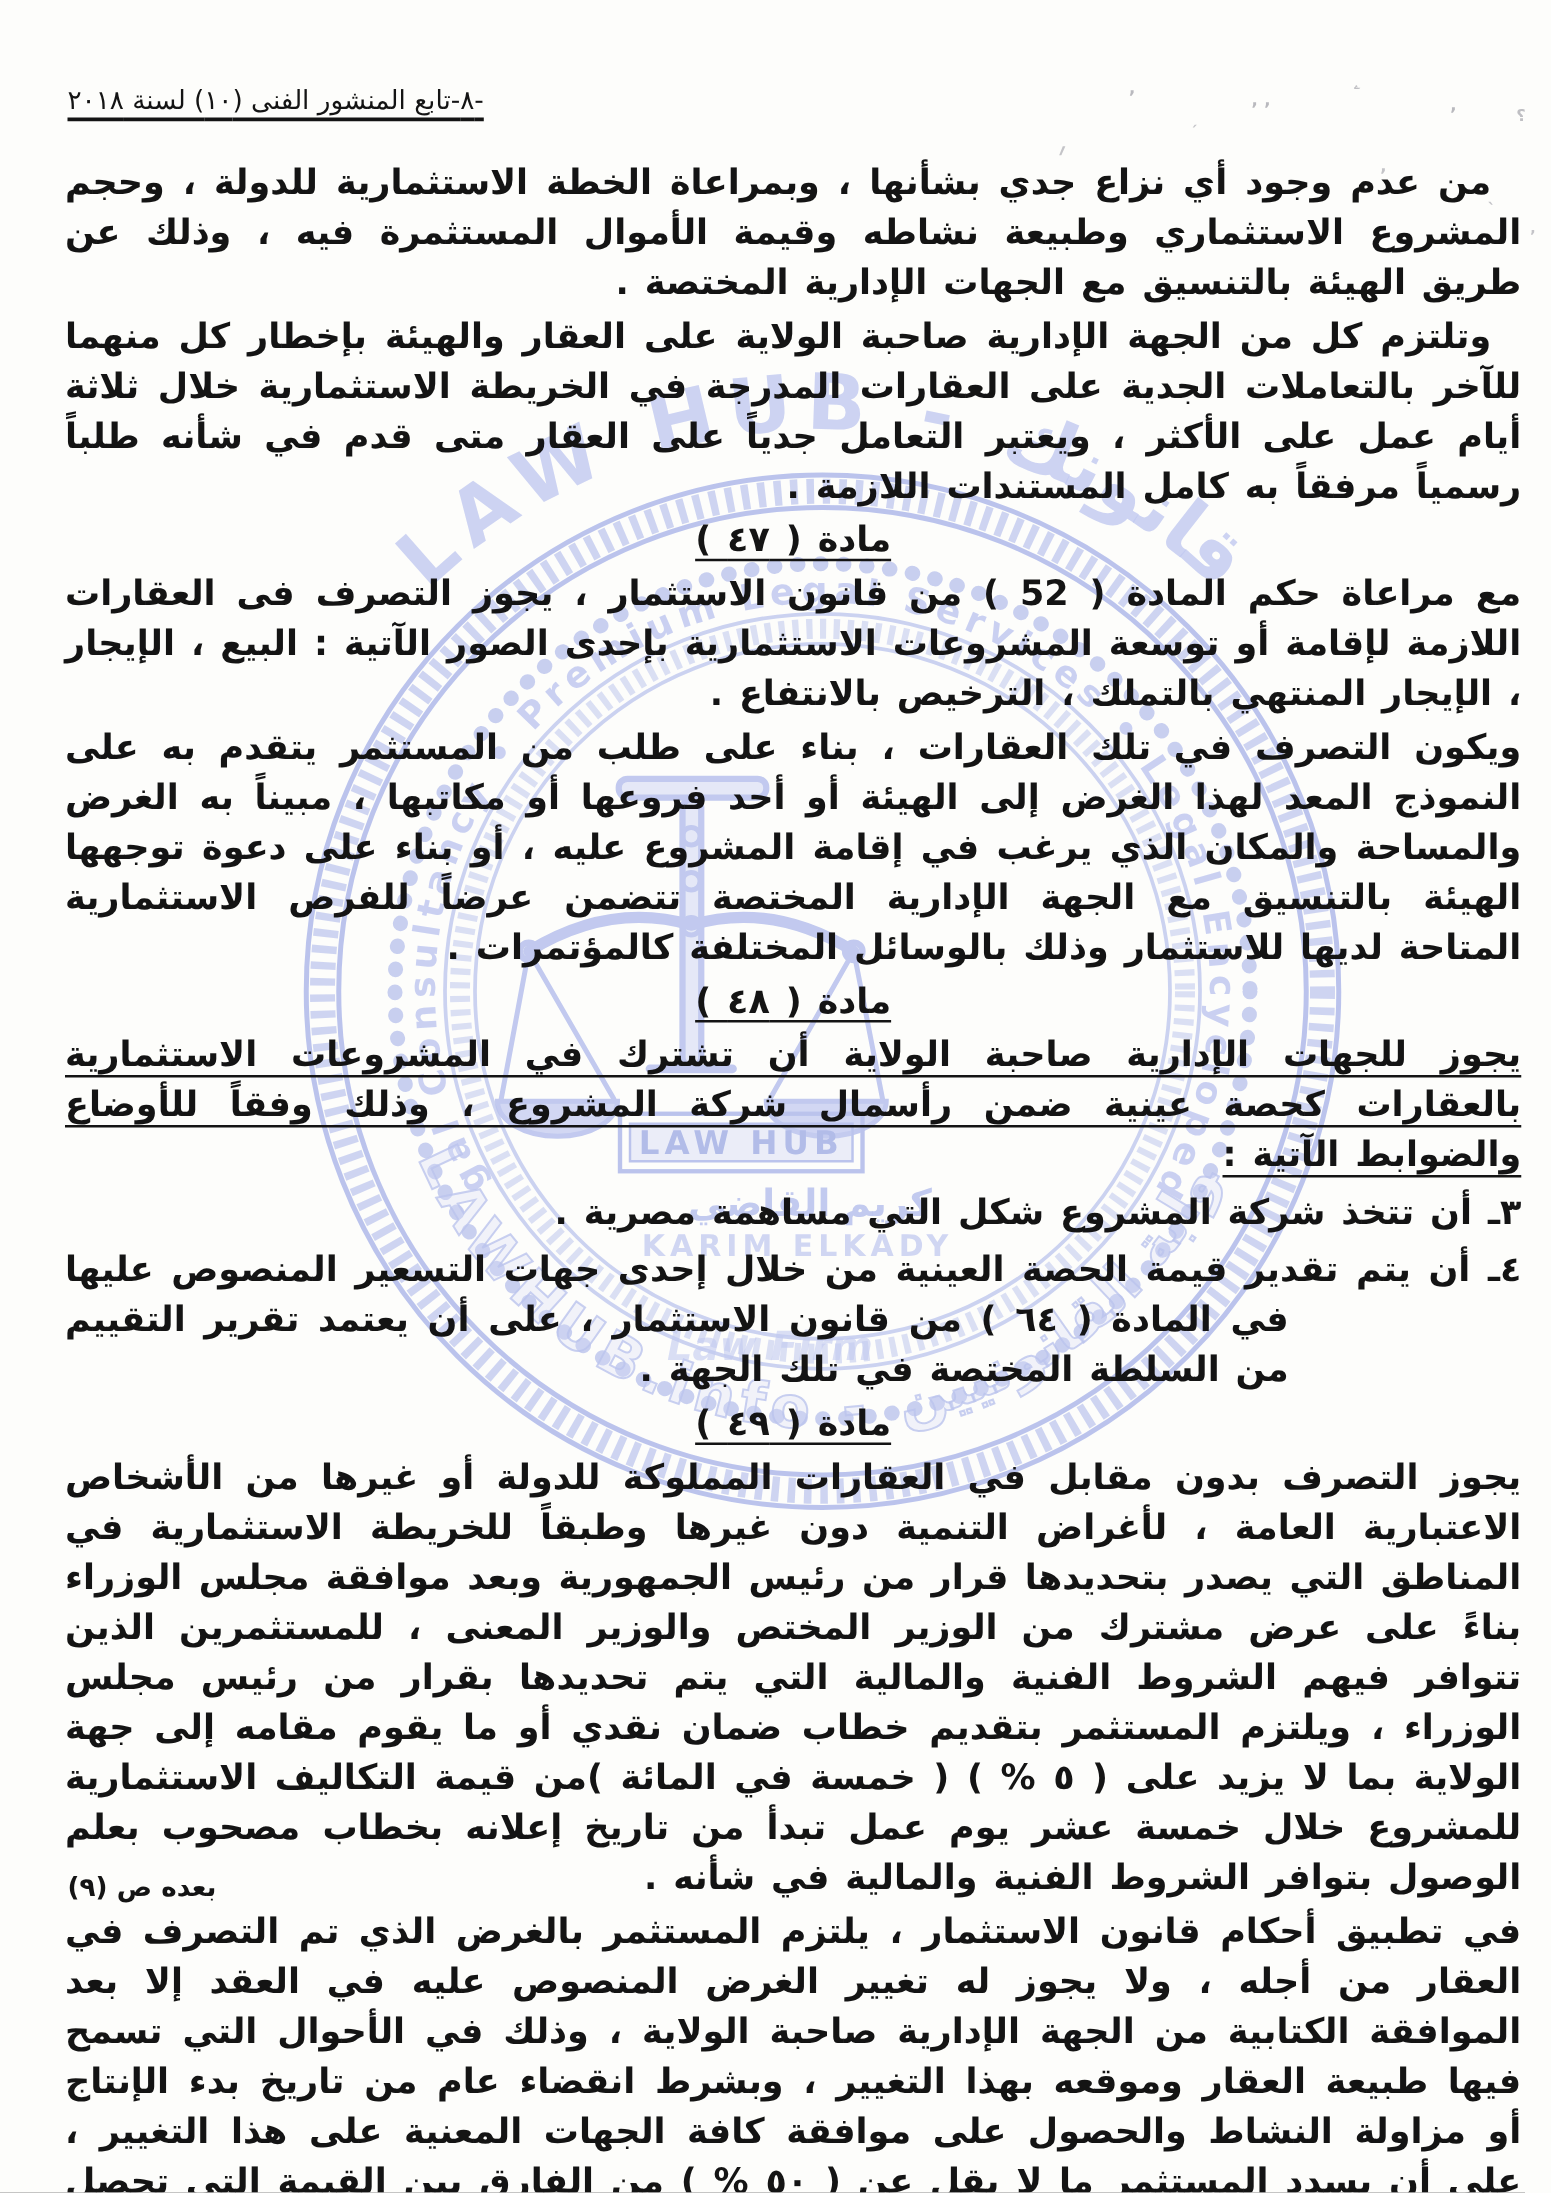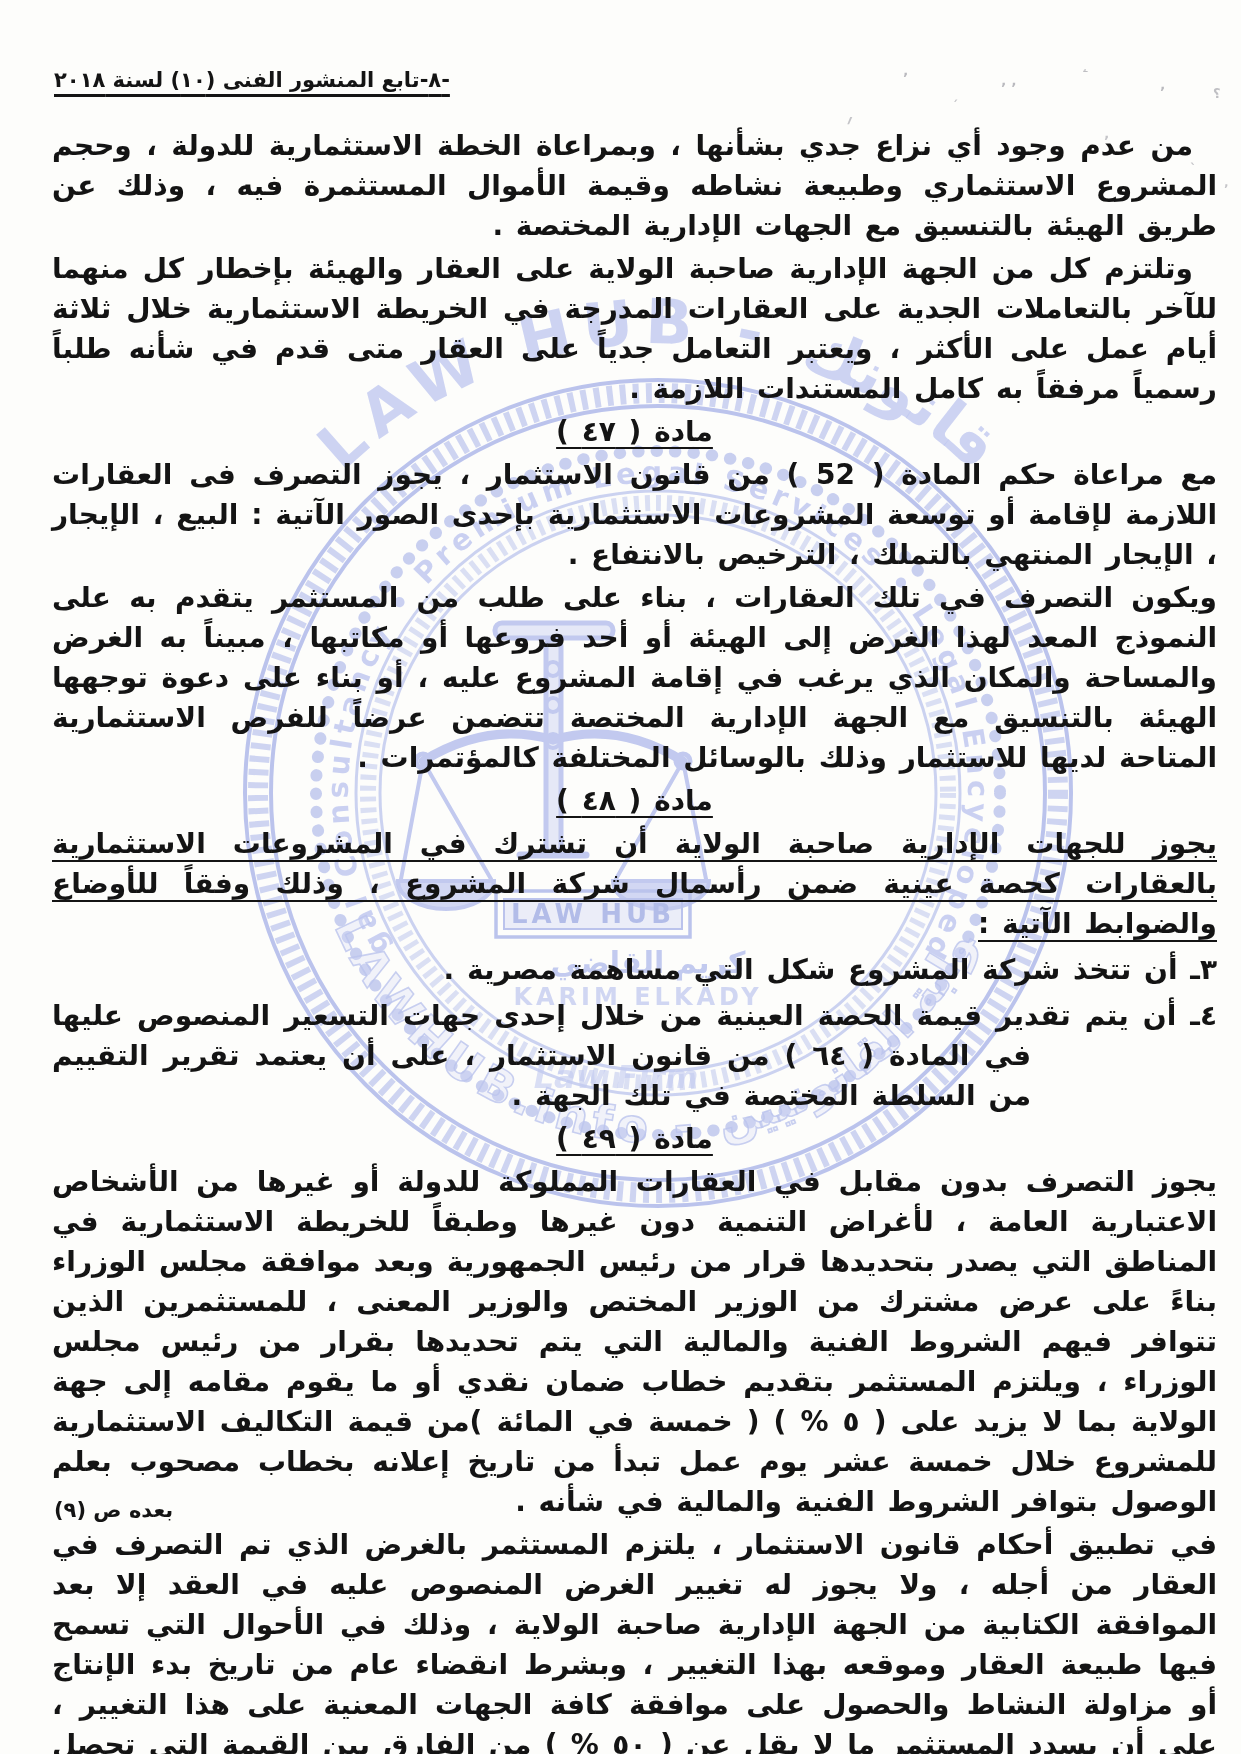--- a/index.html
+++ b/index.html
@@ -15,21 +15,21 @@
              direction:rtl;text-align:justify;font-size:28px;font-weight:700;
              line-height:40px;word-spacing:3px;letter-spacing:.2px;}
   .para{margin:0 0 3px 0;}
   .indent1{text-indent:24px;}
   .mt{margin-top:15px;}
   .mt-sm{margin-top:6px;}
   .heading{margin:3px 0;text-align:center;text-decoration:underline;
            text-decoration-thickness:2px;text-underline-offset:6px;}
   .u-para{text-decoration:underline;text-decoration-thickness:2px;text-underline-offset:7px;}
   .hang{padding-right:186px;text-indent:-186px;}
-  .hdr{position:absolute;z-index:2;top:68px;left:54px;direction:rtl;font-size:21px;font-weight:700;
+  .hdr{position:absolute;z-index:2;top:68px;left:54px;direction:rtl;font-size:21px;font-weight:400;
        text-decoration:underline;text-decoration-thickness:2.5px;text-underline-offset:7px;}
   .ftr{position:absolute;z-index:2;top:1498px;left:54px;direction:rtl;font-size:21px;font-weight:700;
        text-decoration-thickness:2.5px;text-underline-offset:7px;}
 </style>
 </head>
 <body>
 
 <div class="page">
 
   <div class="specks">

